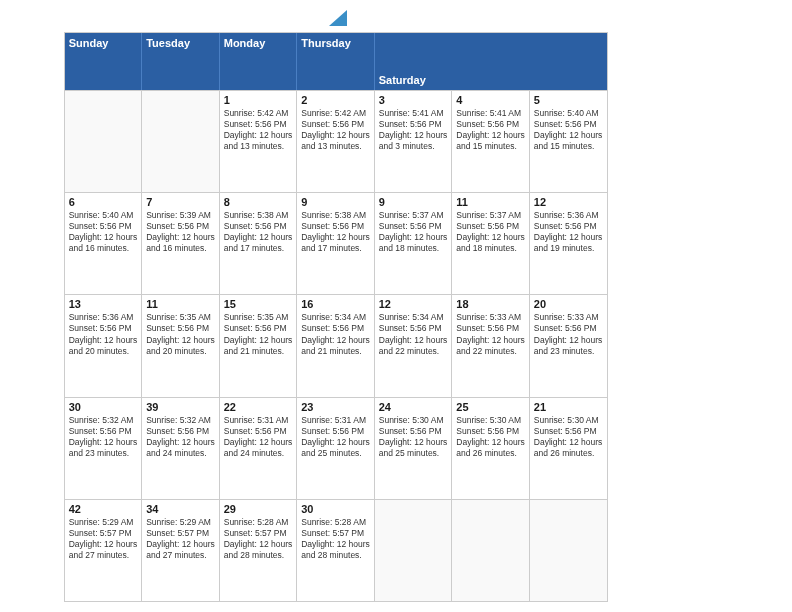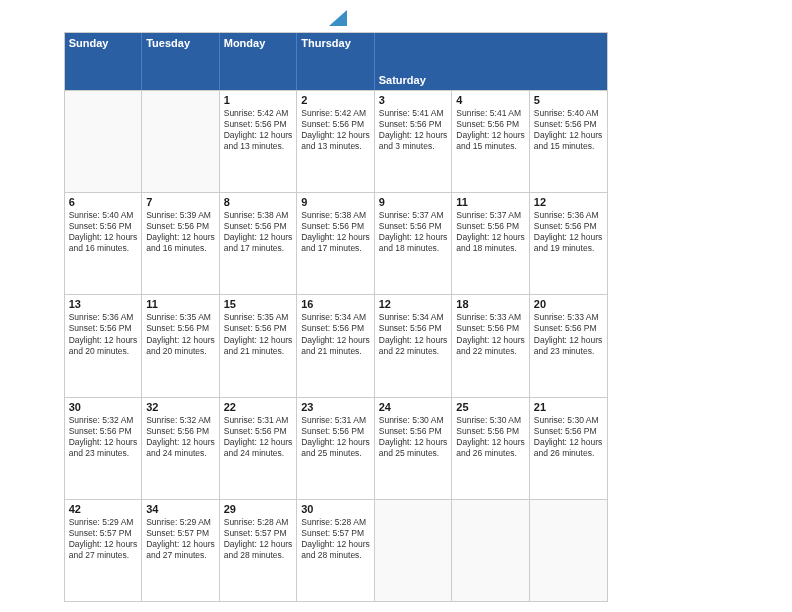--- a/index.html
+++ b/index.html
@@ -298,21 +298,21 @@
         </div>
         <div class="cal-week">
           <div class="cal-cell">
             <div class="day-num">30</div>
             <div class="cell-line">Sunrise: 5:32 AM</div>
             <div class="cell-line">Sunset: 5:56 PM</div>
             <div class="cell-line">Daylight: 12 hours</div>
             <div class="cell-line">and 23 minutes.</div>
           </div>
           <div class="cal-cell">
-            <div class="day-num">32</div>
+            <div class="day-num">39</div>
             <div class="cell-line">Sunrise: 5:32 AM</div>
             <div class="cell-line">Sunset: 5:56 PM</div>
             <div class="cell-line">Daylight: 12 hours</div>
             <div class="cell-line">and 24 minutes.</div>
           </div>
           <div class="cal-cell">
             <div class="day-num">22</div>
             <div class="cell-line">Sunrise: 5:31 AM</div>
             <div class="cell-line">Sunset: 5:56 PM</div>
             <div class="cell-line">Daylight: 12 hours</div>

